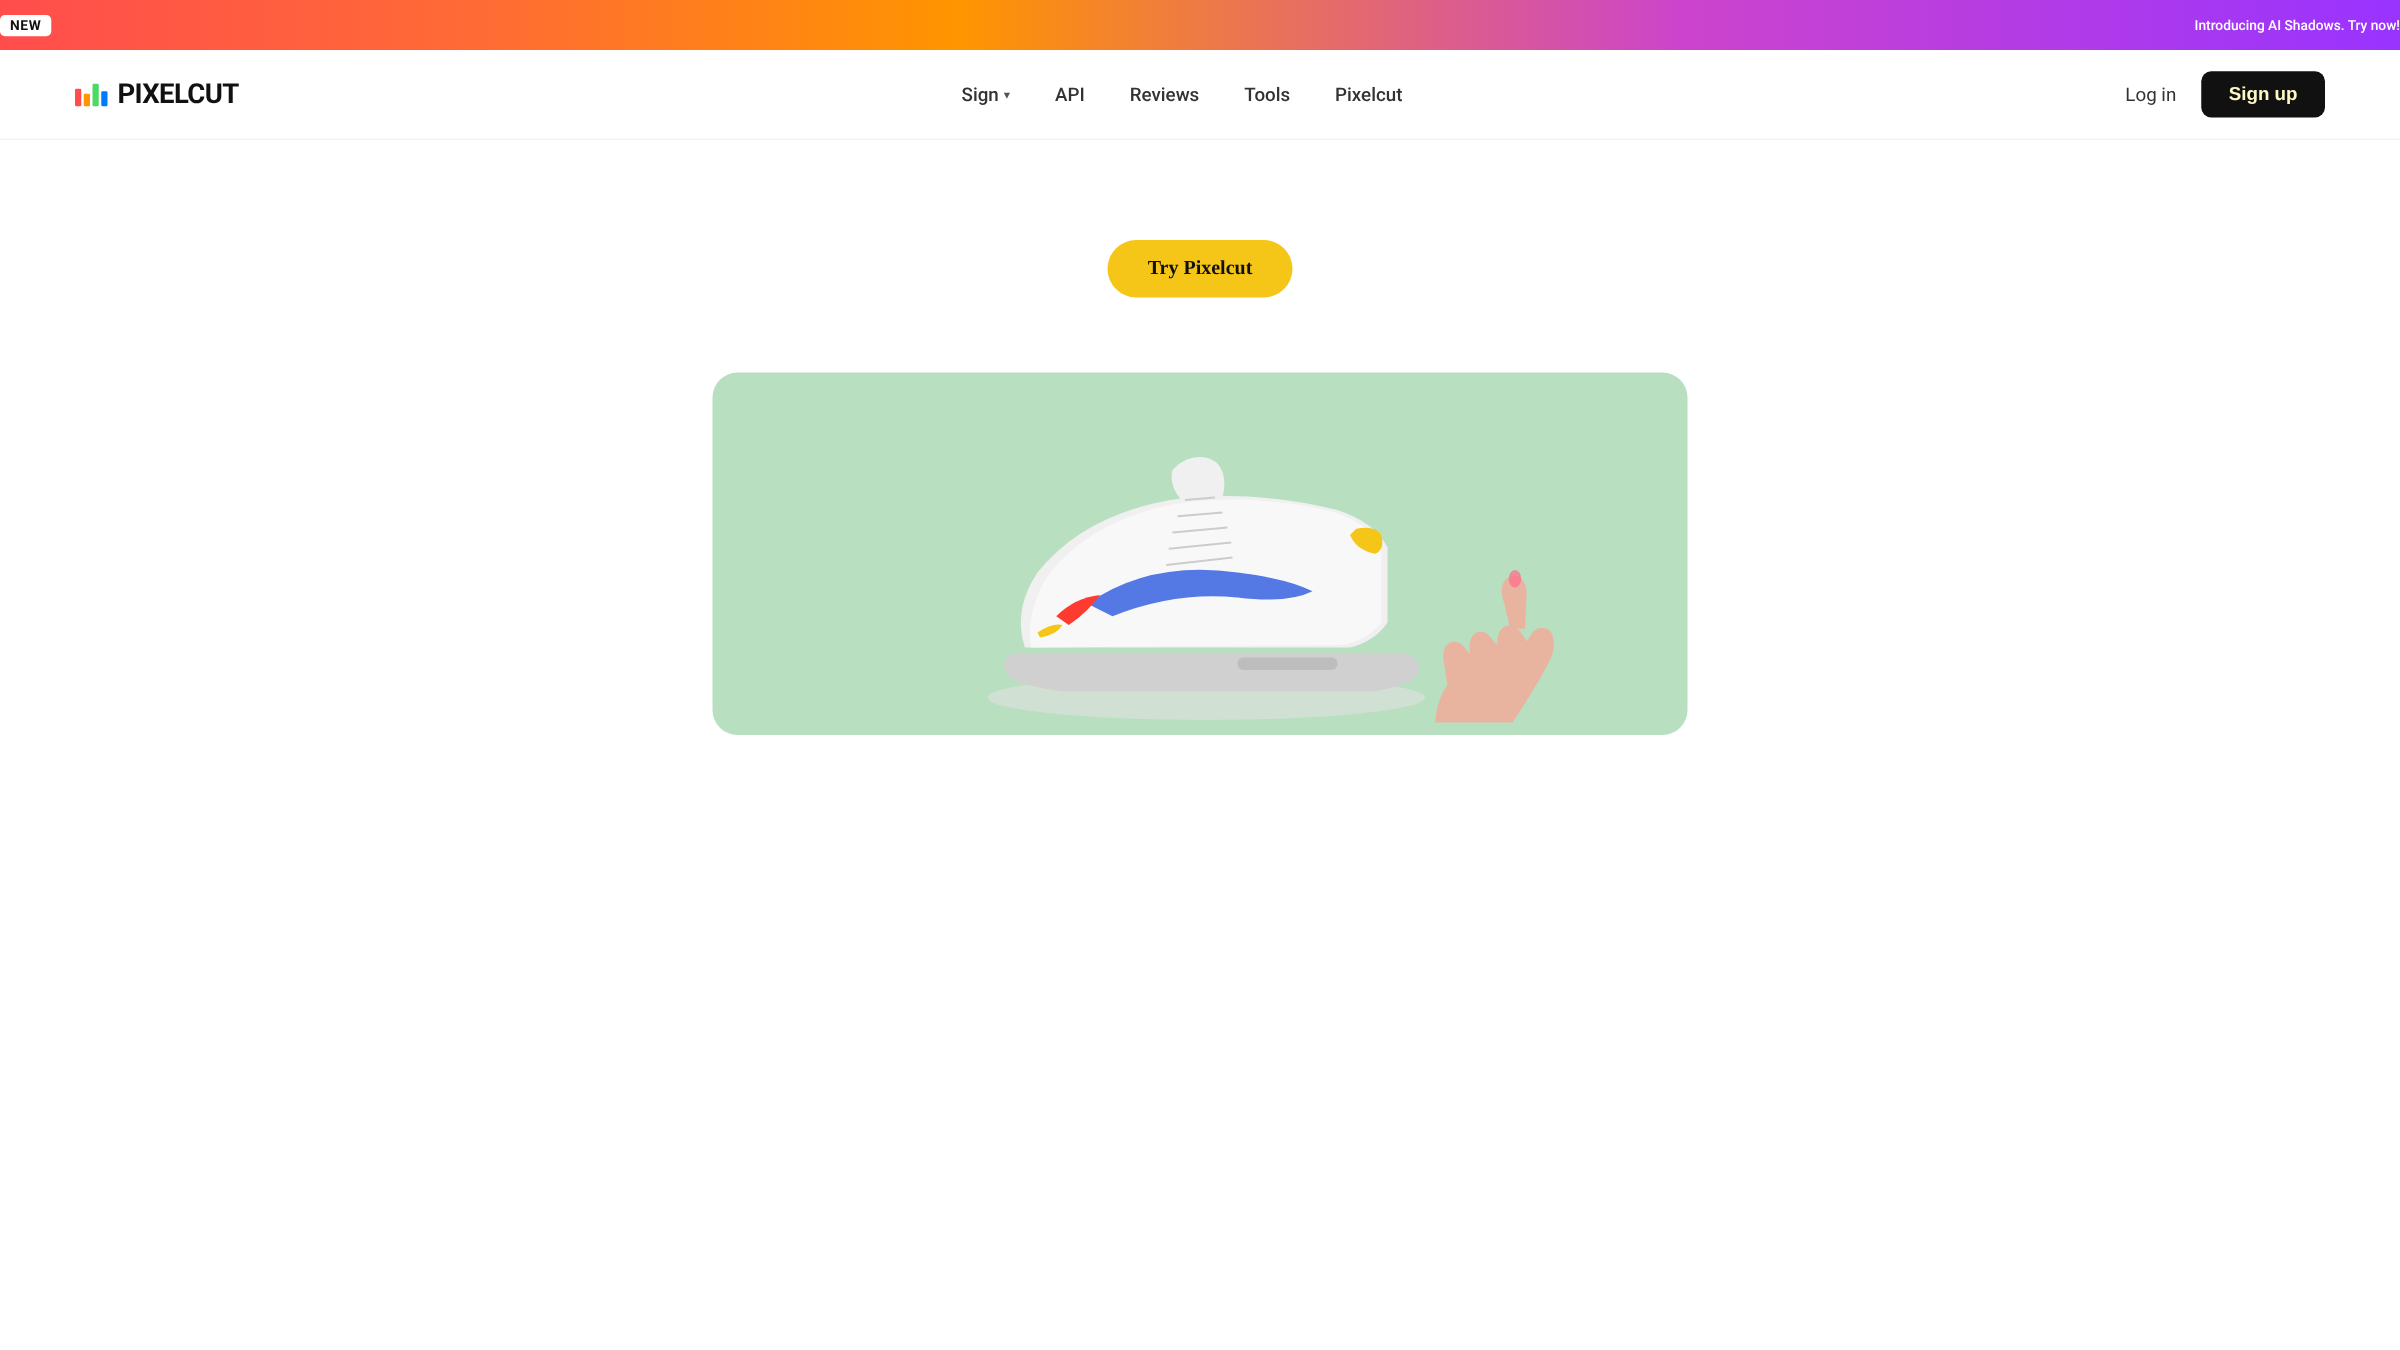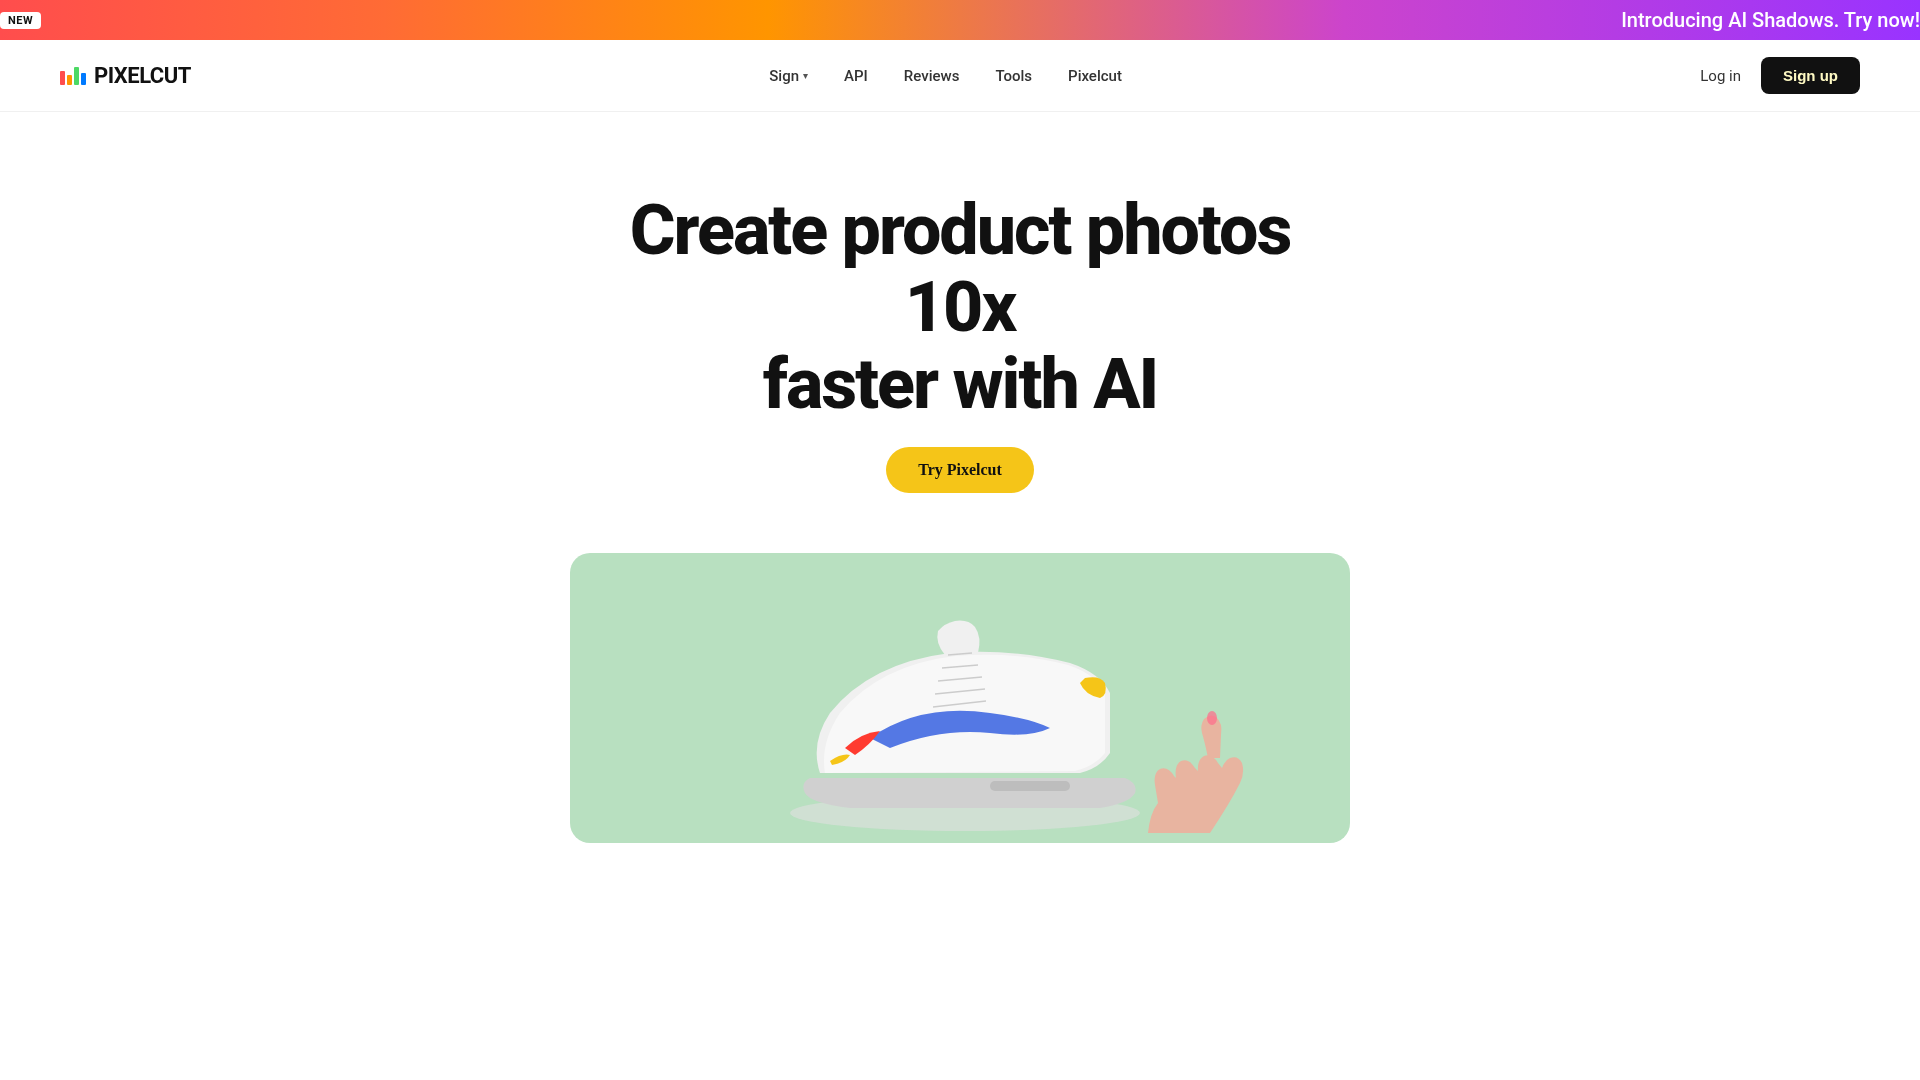--- a/index.html
+++ b/index.html
@@ -31,21 +31,21 @@
       color: #111111;
       font-size: 11px;
       font-weight: 700;
       padding: 2px 8px;
       border-radius: 4px;
       letter-spacing: 0.5px;
     }
 
     .announcement-text {
       color: #ffffff;
-      font-size: 20px;
+      font-size: 11px;
       font-weight: 500;
     }
 
     
     .navbar {
       width: 100%;
       height: 72px;
       background: #ffffff;
       display: flex;
       align-items: center;
@@ -223,24 +223,20 @@
     <a class="nav-link">Pixelcut</a>
   </div>
 
   <div class="nav-actions">
     <a class="login-btn">Log in</a>
     <button class="signup-btn">Sign up</button>
   </div>
 </nav>
 
 <section class="hero">
-  <h1 class="hero-title">
-    <span>Create product photos 10x</span><br>
-    <span>faster with AI</span>
-  </h1>
   <button class="try-btn">Try Pixelcut</button>
 </section>
 
 <div class="product-showcase">
   <div class="showcase-container">
 
     <svg viewBox="0 0 780 290" width="780" height="290" xmlns="http://www.w3.org/2000/svg">
 
       <g transform="translate(220, 30)">
 

